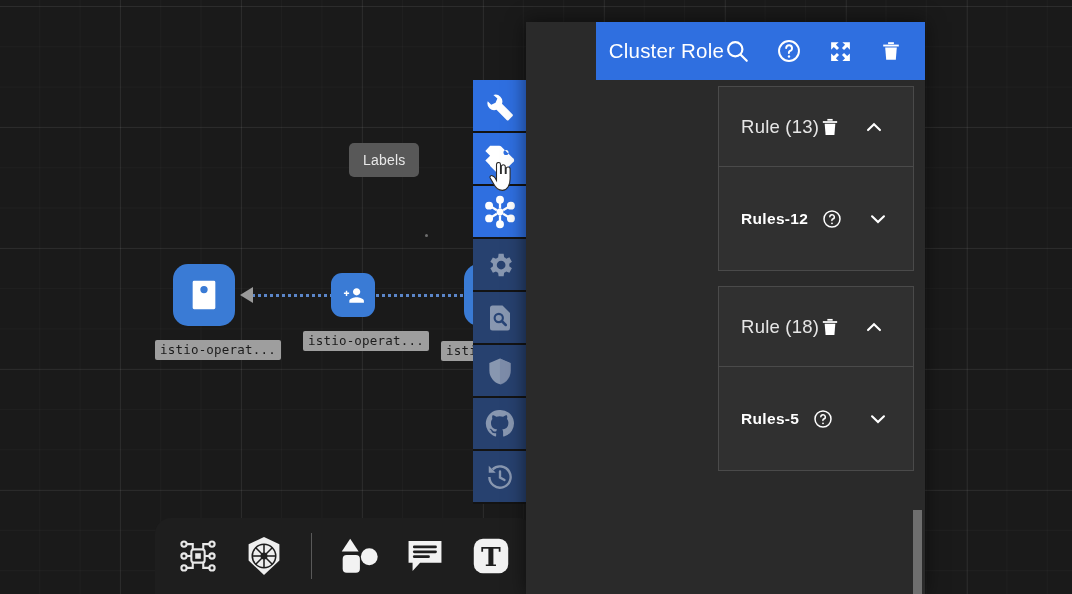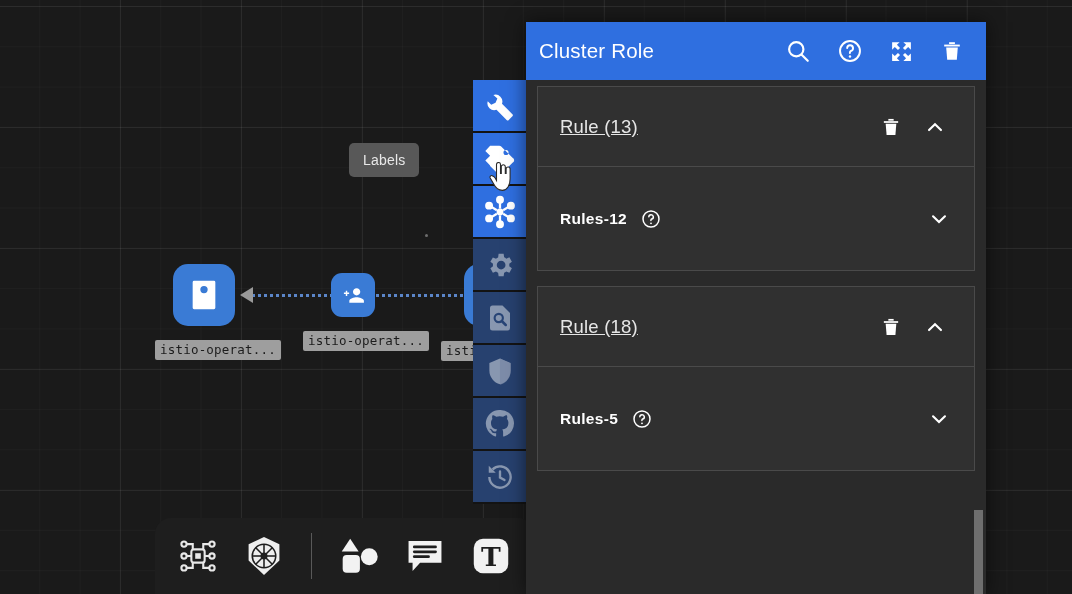--- a/index.html
+++ b/index.html
@@ -120,26 +120,27 @@
     width: 50px; height: 50px;
     display: flex; align-items: center; justify-content: center;
     cursor: pointer;
   }
   .dock-sep { width: 1px; height: 46px; background: #595959; margin: 0 6px; }
 
   
   .panel {
     position: absolute;
     left: 526px; top: 22px;
-    width: 460px; height: 572px;
+    width: 399px; height: 572px;
     background: #2a2a2a;
     z-index: 50;
     display: flex; flex-direction: column;
     overflow: hidden;
     box-shadow: 0 0 18px rgba(0,0,0,.55);
+    align-items: flex-end;
   }
   .panel-header {
     height: 58px;
     background: #2f6fe0;
     display: flex; align-items: center;
     padding: 0 22px 0 13px;
     flex: 0 0 58px;
   }
   .panel-title {
     color: #fff; font-size: 20.5px; letter-spacing: .2px;
@@ -174,21 +175,21 @@
   .spacer { flex: 1; }
   .chev { cursor: pointer; display: flex; }
 
   .rule-head {
     height: 80px;
     display: flex; align-items: center;
     padding: 0 28px 0 22px;
     border-bottom: 1px solid #4a4a4a;
   }
   .rule-head .label {
-    color: #e6e6e6; font-size: 18.5px; letter-spacing: .2px; text-decoration: underline;
+    color: #e6e6e6; font-size: 18.5px; letter-spacing: .2px;
   }
   .rule-actions { display: flex; align-items: center; gap: 22px; }
 
   .rule-body { }
   .rule-body .rules-row { height: 103px; }
 
   
   .scrollbar-track {
     position: absolute; right: 0; top: 58px;
     width: 14px; height: 514px;

